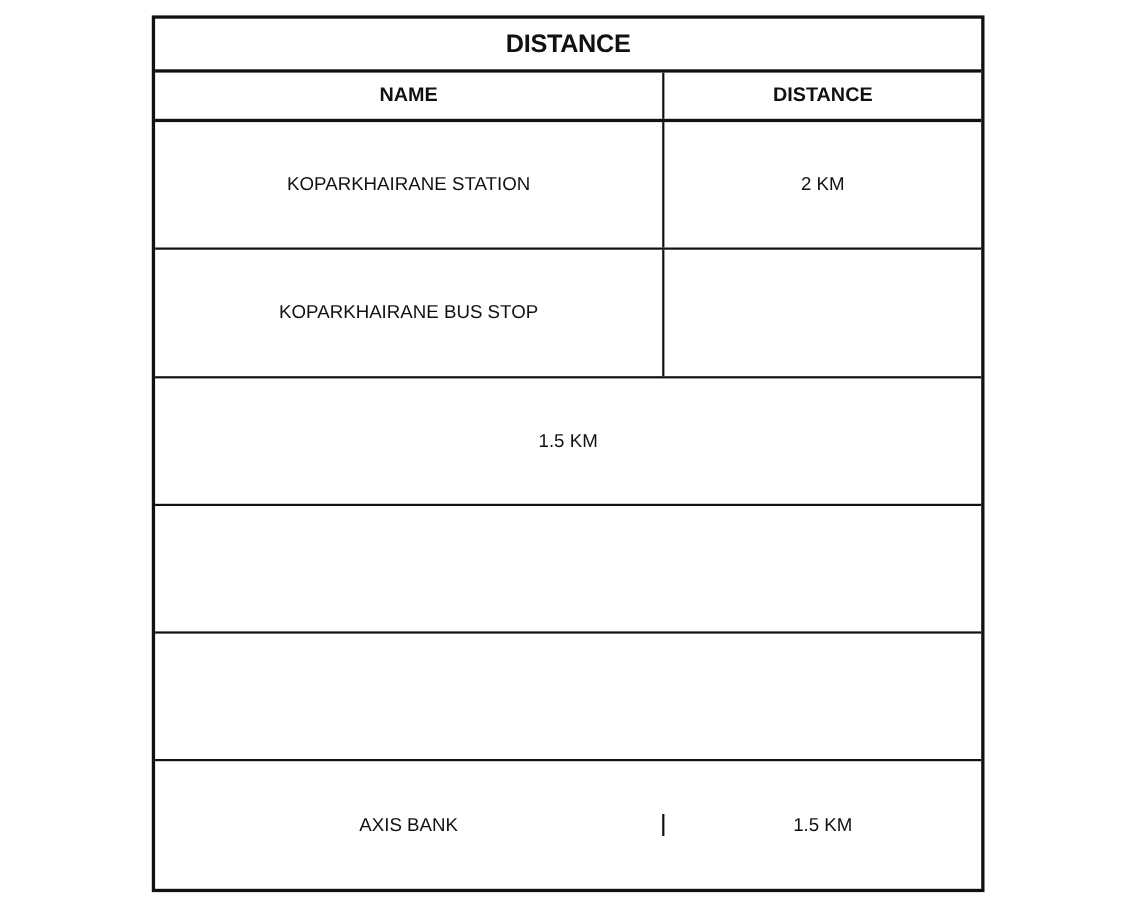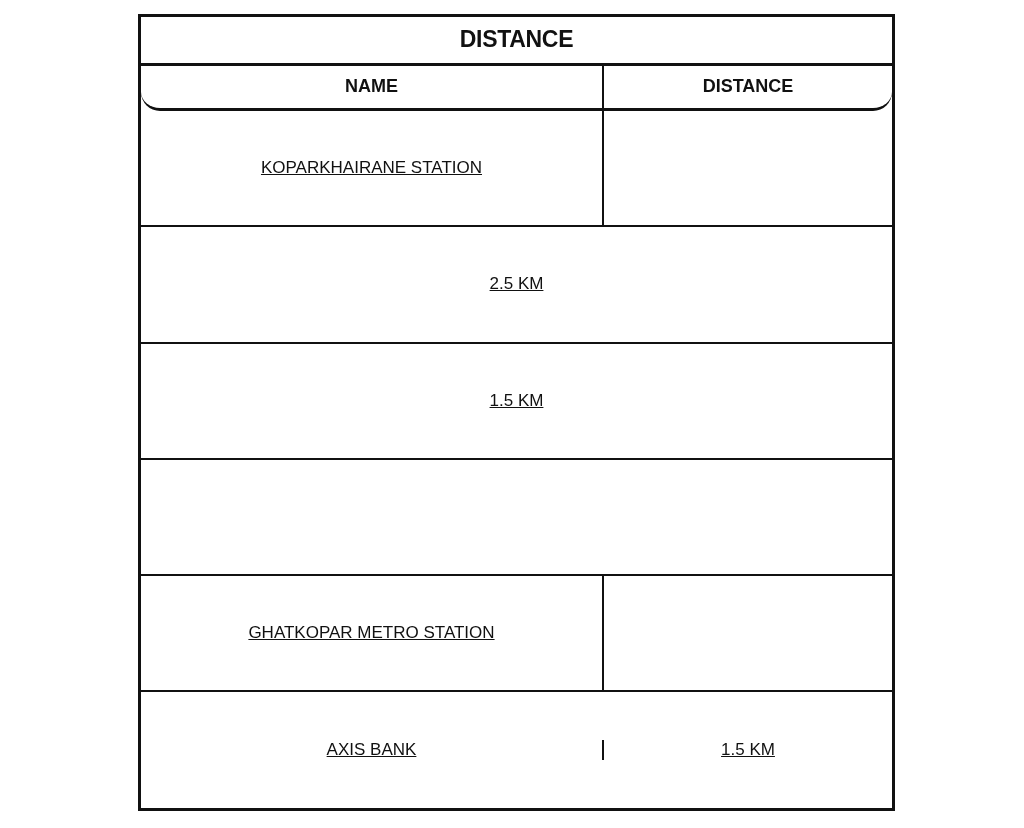--- a/index.html
+++ b/index.html
@@ -41,26 +41,24 @@
       display: flex;
       box-sizing: border-box;
       border-bottom: 2px solid #111111;
     }
     .row:last-child { border-bottom: none; align-items: center; }
     .header-row {
       height: 46px;
       border-bottom: 3px solid #111111;
       font-weight: bold;
       font-size: 18px;
-      border-radius: 19px;
     }
     .data-row {
       height: 117px;
       font-size: 17px;
-      text-decoration: underline;
     }
     .cell {
       display: flex;
       align-items: center;
       justify-content: center;
       box-sizing: border-box;
     }
     .cell-name {
       width: 463px;
       border-right: 2px solid #111111;
@@ -75,34 +73,34 @@
 <div class="doc-table">
   <div class="title-row">DISTANCE</div>
 
   <div class="row header-row">
     <div class="cell cell-name">NAME</div>
     <div class="cell cell-dist">DISTANCE</div>
   </div>
 
   <div class="row data-row">
     <div class="cell cell-name">KOPARKHAIRANE STATION</div>
+    <div class="cell cell-dist">2 KM</div>
   </div>
 
   <div class="row data-row">
-    <div class="cell cell-dist">2.5 KM</div>
+    <div class="cell cell-name">KOPARKHAIRANE BUS STOP</div>
   </div>
 
   <div class="row data-row">
     <div class="cell cell-dist">1.5 KM</div>
   </div>
 
   <div class="row data-row">
   </div>
 
   <div class="row data-row">
-    <div class="cell cell-name">GHATKOPAR METRO STATION</div>
   </div>
 
   <div class="row data-row">
     <div class="cell cell-name">AXIS BANK</div>
     <div class="cell cell-dist">1.5 KM</div>
   </div>
 </div>
 
 </body></html>

